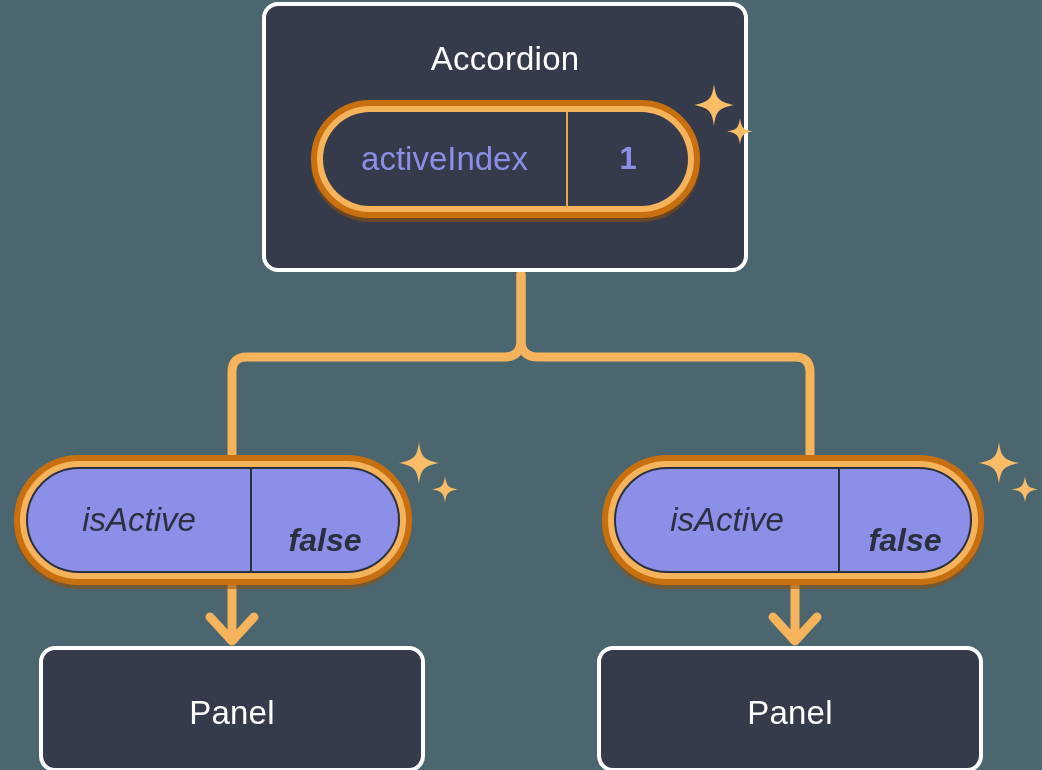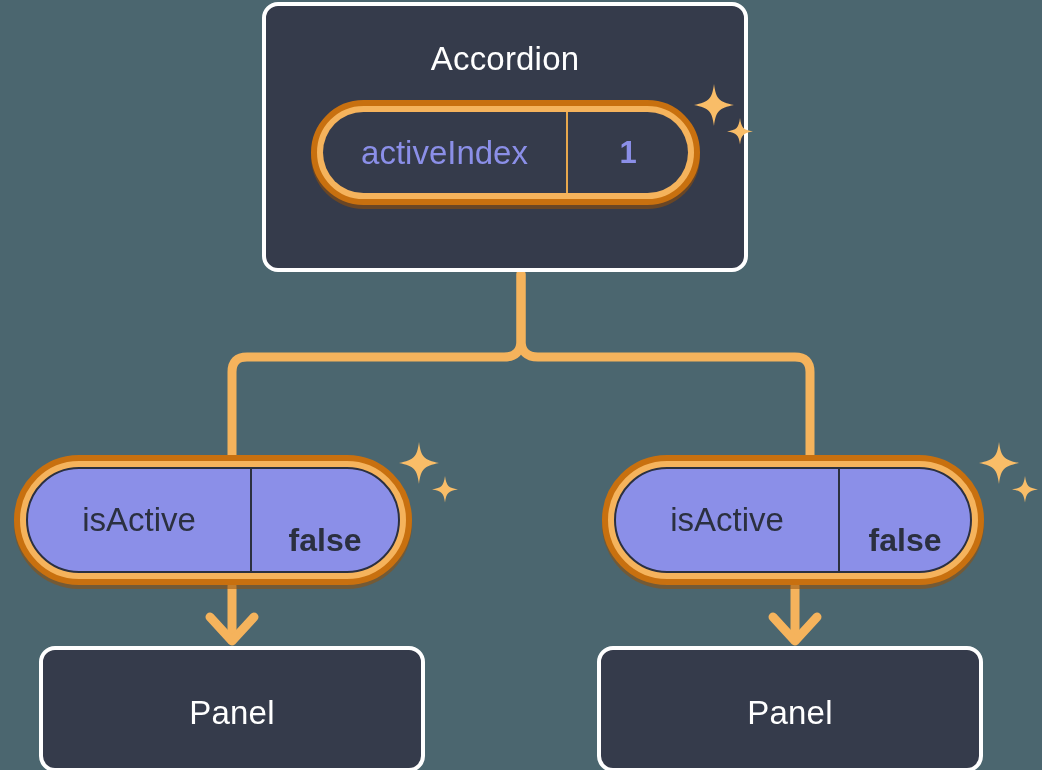--- a/index.html
+++ b/index.html
@@ -93,21 +93,21 @@
     align-items: center;
     justify-content: center;
     white-space: nowrap;
   }
 
   
   #pill-activeindex {
     left: 311px;
     top: 100px;
     width: 389px;
-    height: 105px;
+    height: 118px;
   }
   #pill-activeindex .pill-inner {
     background: #353b4b;
   }
   #pill-activeindex .pill-key {
     flex: 0 0 243px;
     color: #8b8fe8;
     font-size: 33px;
     border-right: 2px solid #e8a84d;
   }
@@ -115,20 +115,21 @@
     flex: 1;
     color: #8b8fe8;
     font-size: 31px;
     font-weight: 700;
   }
 
   
   .pill-purple {
     top: 455px;
     height: 130px;
+    font-style: italic;
   }
   .pill-purple .pill-inner {
     background: #8b8fe8;
     border: 2px solid #2b3040;
   }
   .pill-purple .pill-key {
     color: #2b3040;
     font-size: 33px;
     border-right: 2px solid #2b3040;
   }

